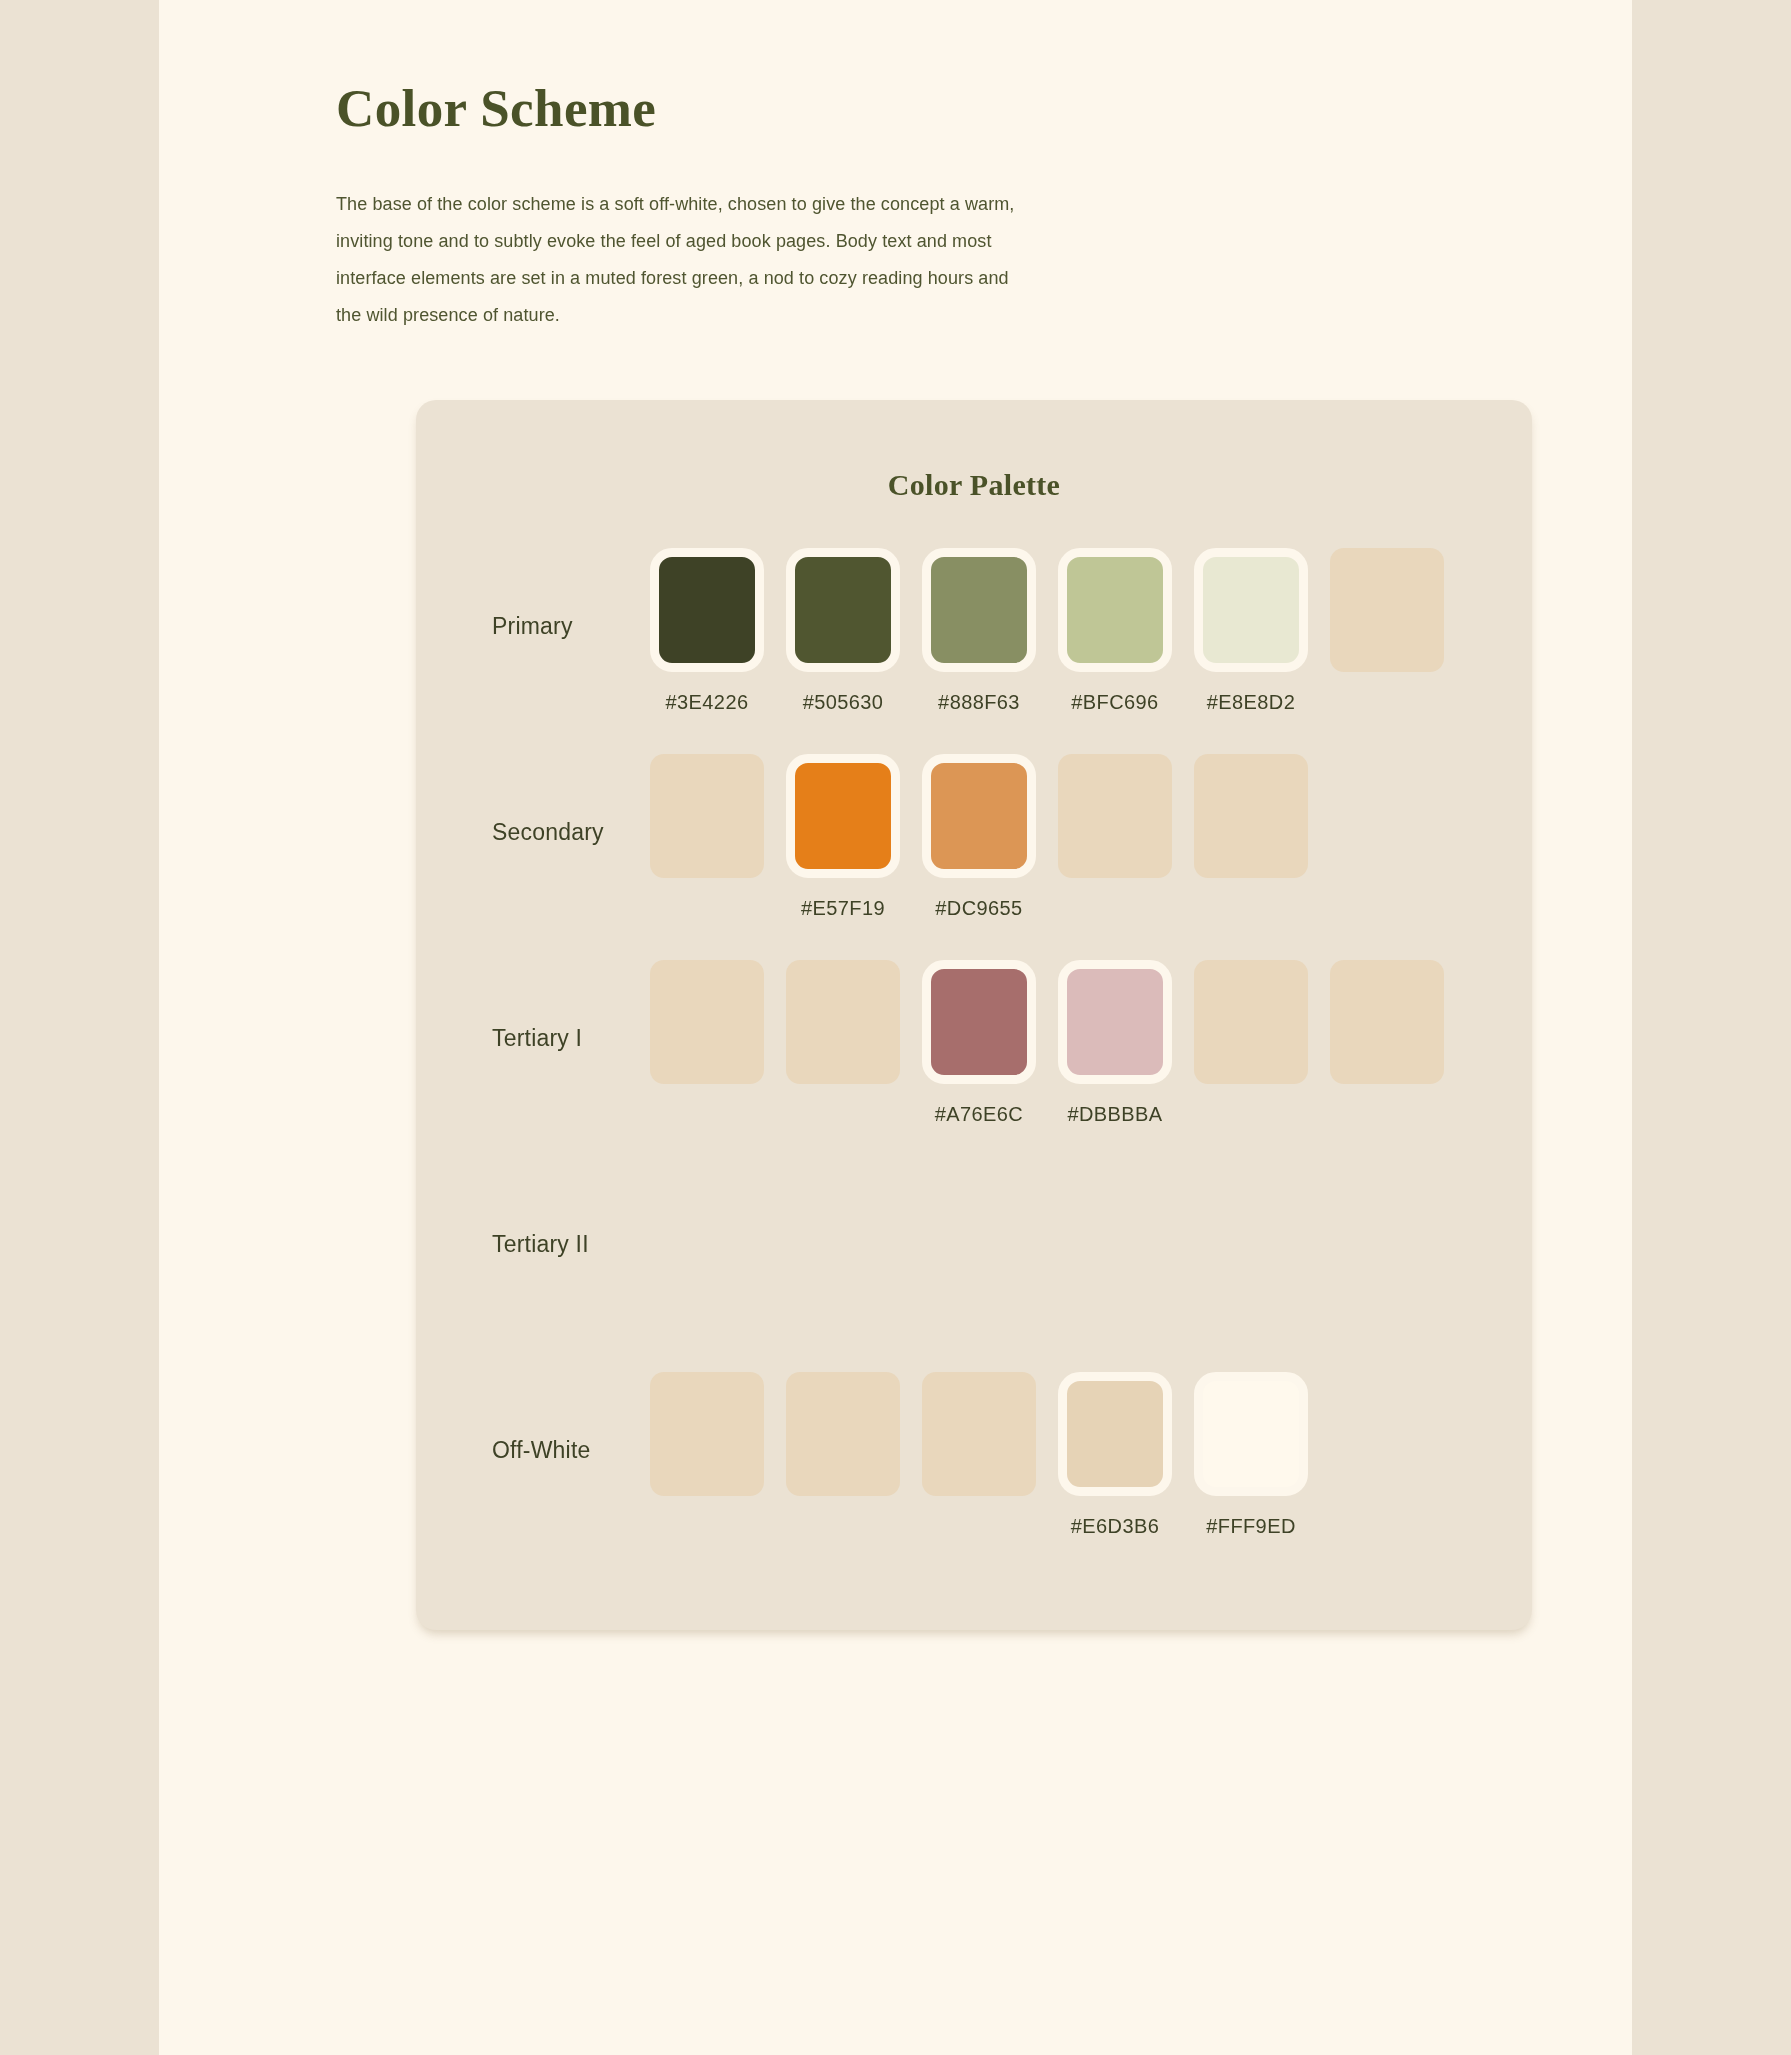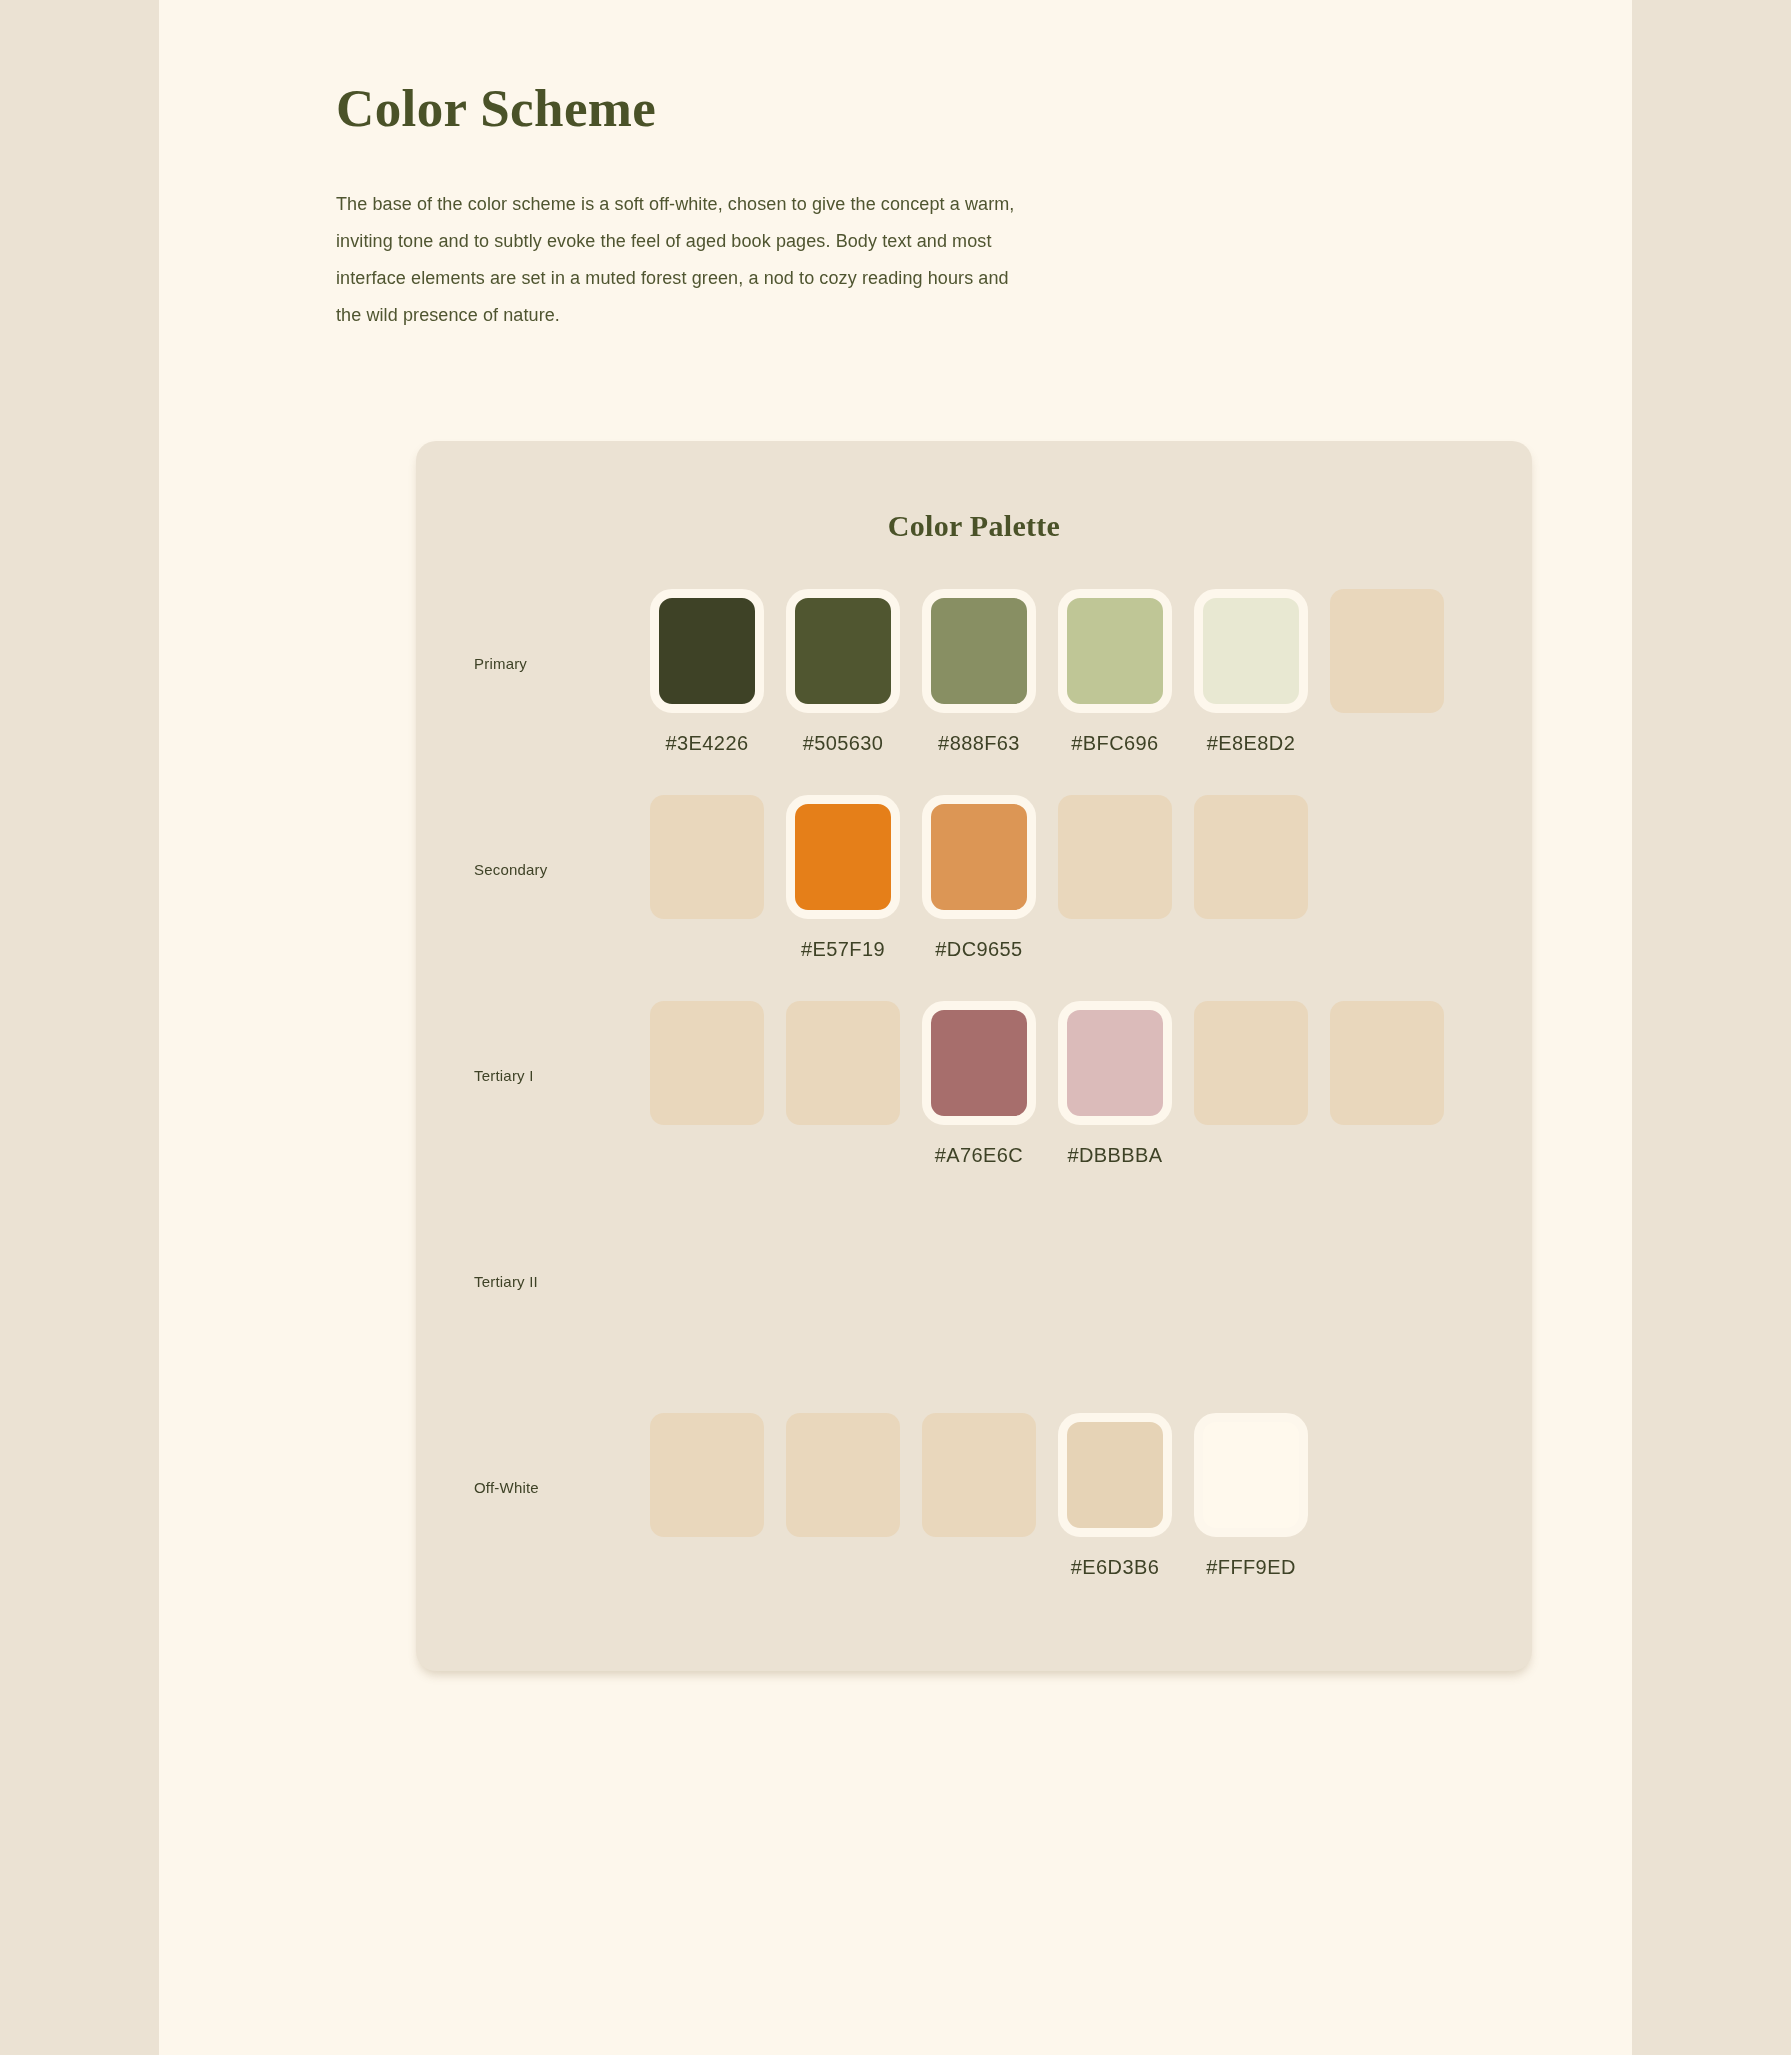--- a/index.html
+++ b/index.html
@@ -50,21 +50,21 @@
     color: #4F5530;
     letter-spacing: 0.1px;
   }
   .body-copy + .body-copy {
     padding-top: 32px;
   }
 
   
   .palette-card {
     position: relative;
-    margin-top: 107px;
+    margin-top: 66px;
     margin-left: 80px;
     width: 1116px;
     background: #EBE2D3;
     border-radius: 20px;
     box-shadow: 0 6px 10px -2px rgba(150,125,90,0.30);
     padding: 34px 0 52px 0;
     box-sizing: border-box;
   }
 
   .palette-title {
@@ -83,23 +83,23 @@
   }
 
   .prow {
     display: flex;
     align-items: flex-start;
     height: 206px;
   }
 
   .row-label {
     width: 234px;
-    padding-left: 58px;
-    box-sizing: border-box;
-    font-size: 15px;
+    padding-left: 76px;
+    box-sizing: border-box;
+    font-size: 23px;
     color: #3E4226;
     line-height: 1;
     padding-top: 67px;
     letter-spacing: 0.2px;
   }
 
   .swatches {
     display: flex;
     gap: 22px;
   }

